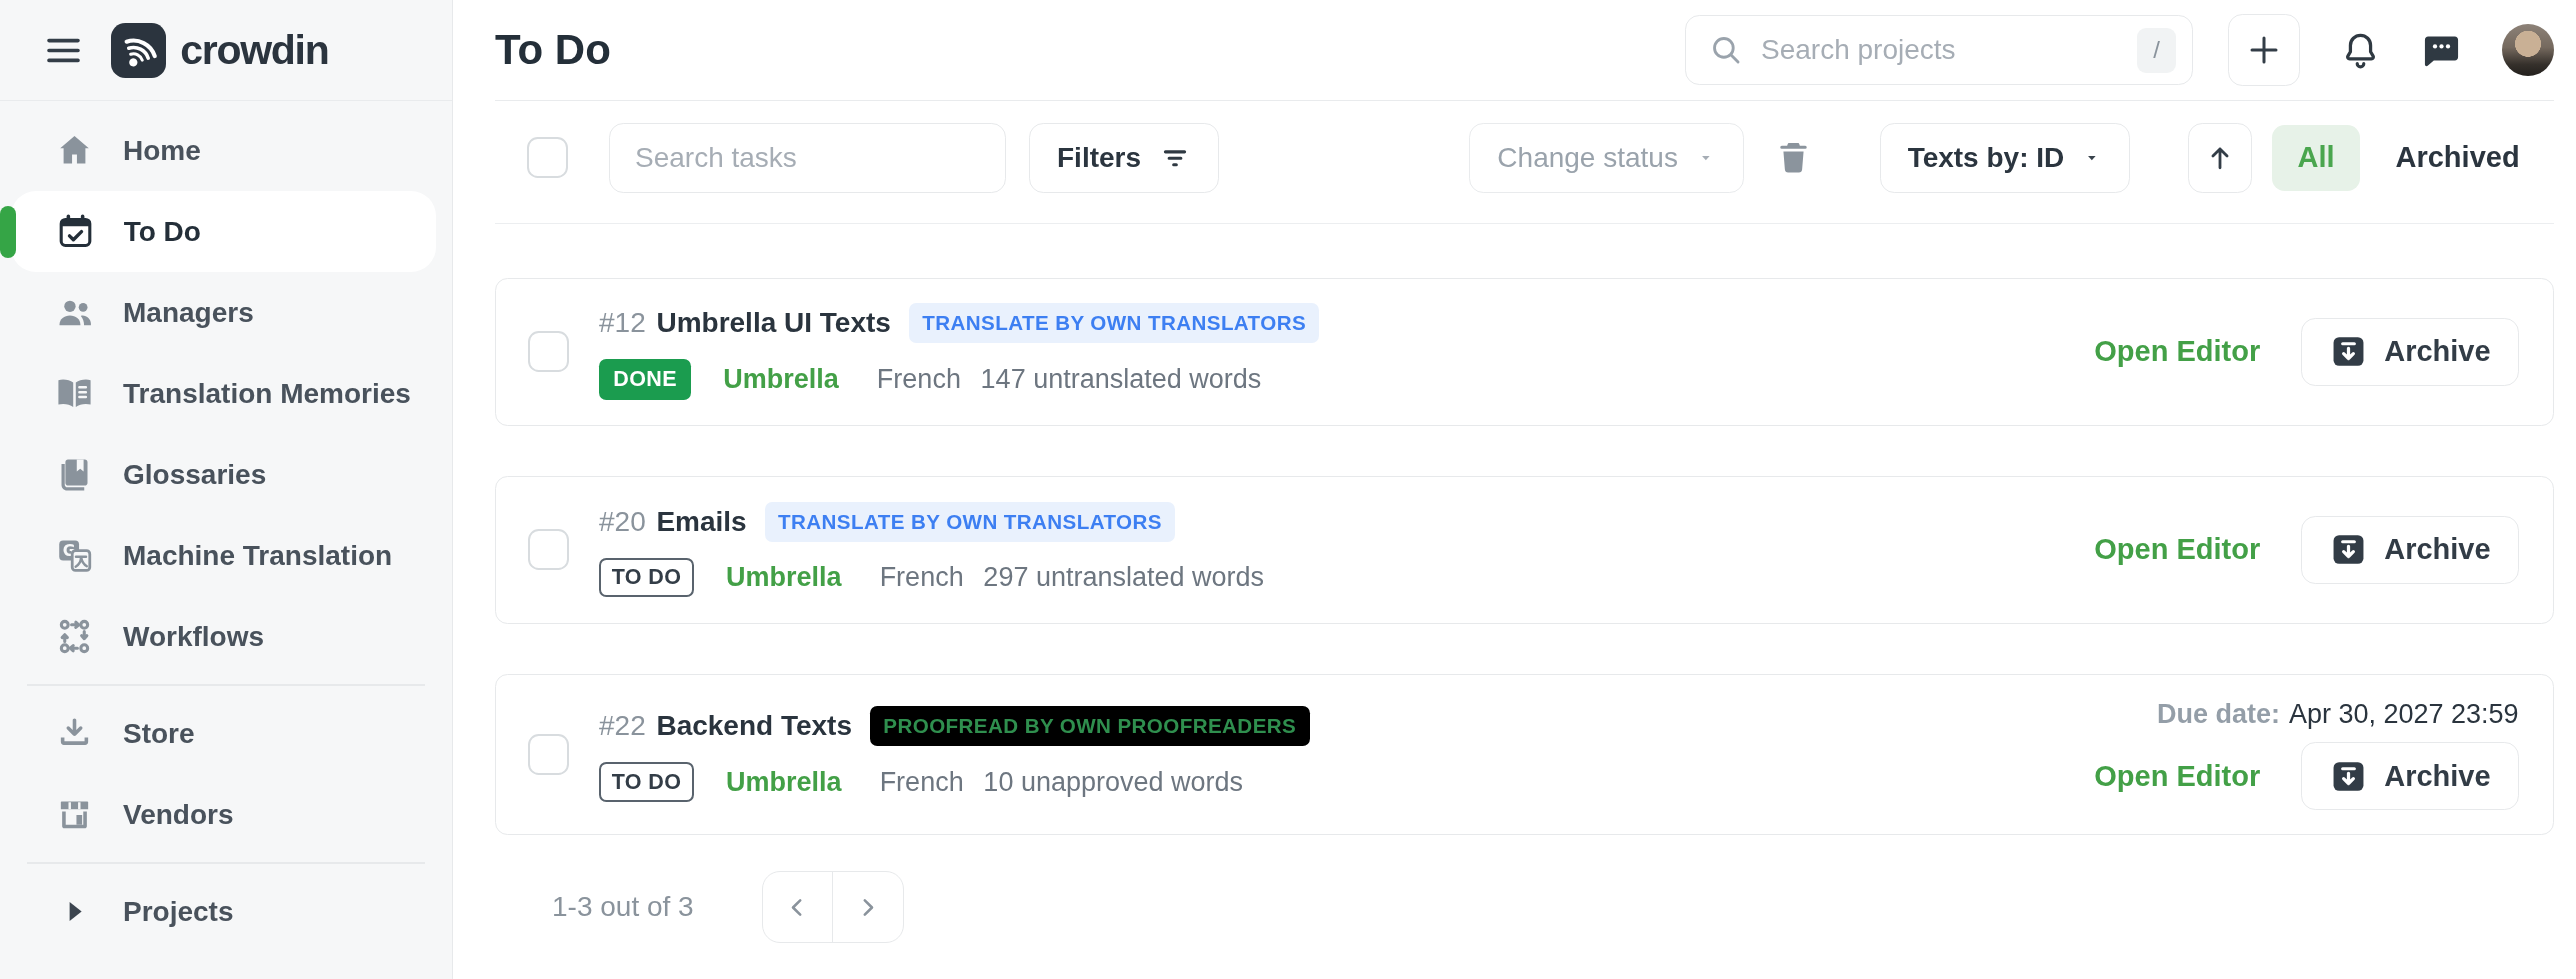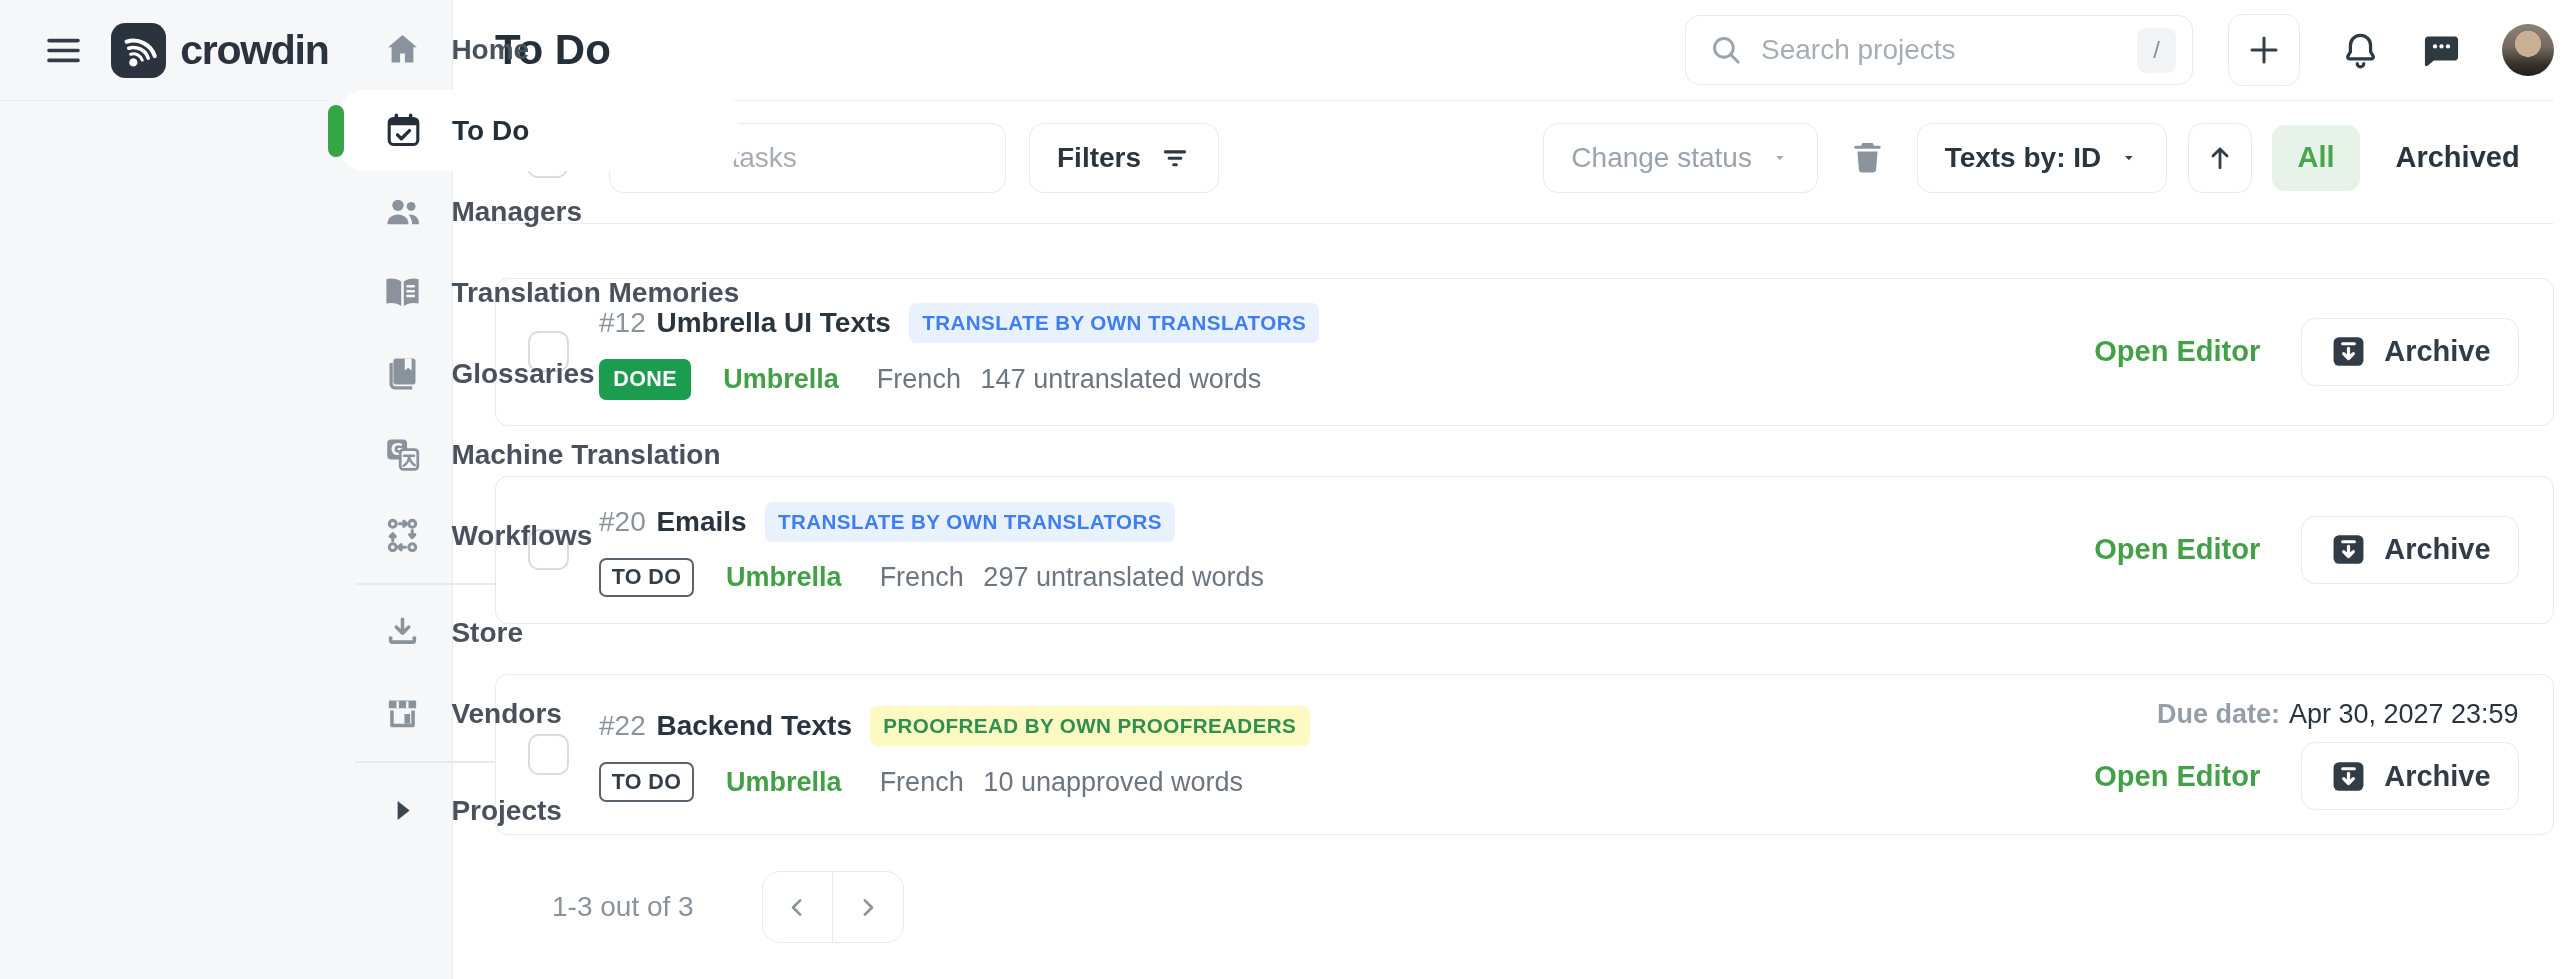--- a/index.html
+++ b/index.html
@@ -10,21 +10,21 @@
     color: #2a343e;
     display: flex;
   }
   svg { display: block; }
 
   
   .sidebar {
     width: 453px; min-width: 453px; height: 100%;
     background: #f6f7f8;
     border-right: 1.8px solid #e7e9eb;
-    display: flex; flex-direction: row;
+    display: flex; flex-direction: column;
   }
   .sidebar-header {
     height: 101px; min-height: 101px;
     display: flex; align-items: center; gap: 27px;
     padding-left: 43px;
     border-bottom: 1.8px solid #e9ebed;
   }
   .hamburger { width: 41px; height: 41px; color: #333d47; cursor: pointer; }
   .logo { display: flex; align-items: center; gap: 14.3px; cursor: pointer; }
   .logo-mark { width: 55px; height: 55px; }
@@ -108,21 +108,21 @@
     width: 397px; height: 70px; margin-left: 41px;
     border: 1.8px solid #e7e9eb; border-radius: 14.3px;
     padding: 0 25px; font-family: inherit; font-size: 28px; color: #242f39;
     outline: none; background: #fff;
   }
   .tasks-search::placeholder { color: #a6adb5; }
   .btn {
     height: 70px; border: 1.8px solid #e7e9eb; border-radius: 14.3px; background: #fff;
     display: flex; align-items: center; gap: 18px; padding: 0 27px;
     font-family: inherit; font-size: 28px; font-weight: 600; color: #2b353f;
-    cursor: pointer; white-space: nowrap;
+    cursor: pointer; white-space: nowrap; margin-left: 37px;
   }
   .filters-btn { margin-left: 23px; }
   .filters-btn .fi { width: 32px; height: 32px; color: #2f3942; }
   .muted-btn { color: #9aa3ac; font-weight: 400; border-color: #e9ebed; }
   .caret { width: 19.7px; height: 19.7px; }
   .caret.gray { color: #a6adb5; }
   .caret.dark { color: #39434d; }
   .trash-btn { width: 39px; height: 39px; color: #8b949d; margin: 0 30px; cursor: pointer; border: none; background: none; }
   .trash-btn svg { width: 100%; height: 100%; }
   .sort-btn { margin-right: 21.5px; }
@@ -145,21 +145,21 @@
   .card .checkbox { margin-right: 30px; }
   .card-main { flex: 1; display: flex; flex-direction: column; gap: 16px; }
   .row1 { display: flex; align-items: center; }
   .task-id { font-size: 28px; color: #8a939c; }
   .task-title { font-size: 28px; font-weight: 700; color: #2a343e; margin-left: 10.7px; }
   .type-badge {
     margin-left: 18px; padding: 8px 13.4px; border-radius: 7.2px;
     font-size: 20.6px; font-weight: 700; letter-spacing: 0.4px; white-space: nowrap;
   }
   .type-badge.blue  { color: #3d7ff2; background: #e9f1fd; }
-  .type-badge.green { color: #2f8f4e; background: #fef9c3; }
+  .type-badge.green { color: #2f8f4e; background: #000000; }
   .row2 { display: flex; align-items: center; }
   .status-badge { font-size: 21.5px; font-weight: 700; letter-spacing: 0.4px; border-radius: 7.2px; white-space: nowrap; }
   .status-badge.done { background: #1b9c4f; color: #fff; padding: 8px 14.3px; }
   .status-badge.todo { background: #fff; color: #333d47; border: 2.7px solid #59636d; padding: 5.4px 10.7px; }
   .project-link { color: #43a047; font-weight: 700; font-size: 27px; margin-left: 32px; cursor: pointer; text-decoration: none; }
   .lang  { font-size: 27px; color: #6d7680; margin-left: 38px; }
   .words { font-size: 27px; color: #6d7680; margin-left: 19.7px; }
   .card-right { display: flex; flex-direction: column; align-items: flex-end; gap: 12.5px; }
   .due-row { font-size: 27px; }
   .due-label { color: #949ea8; font-weight: bold; }

